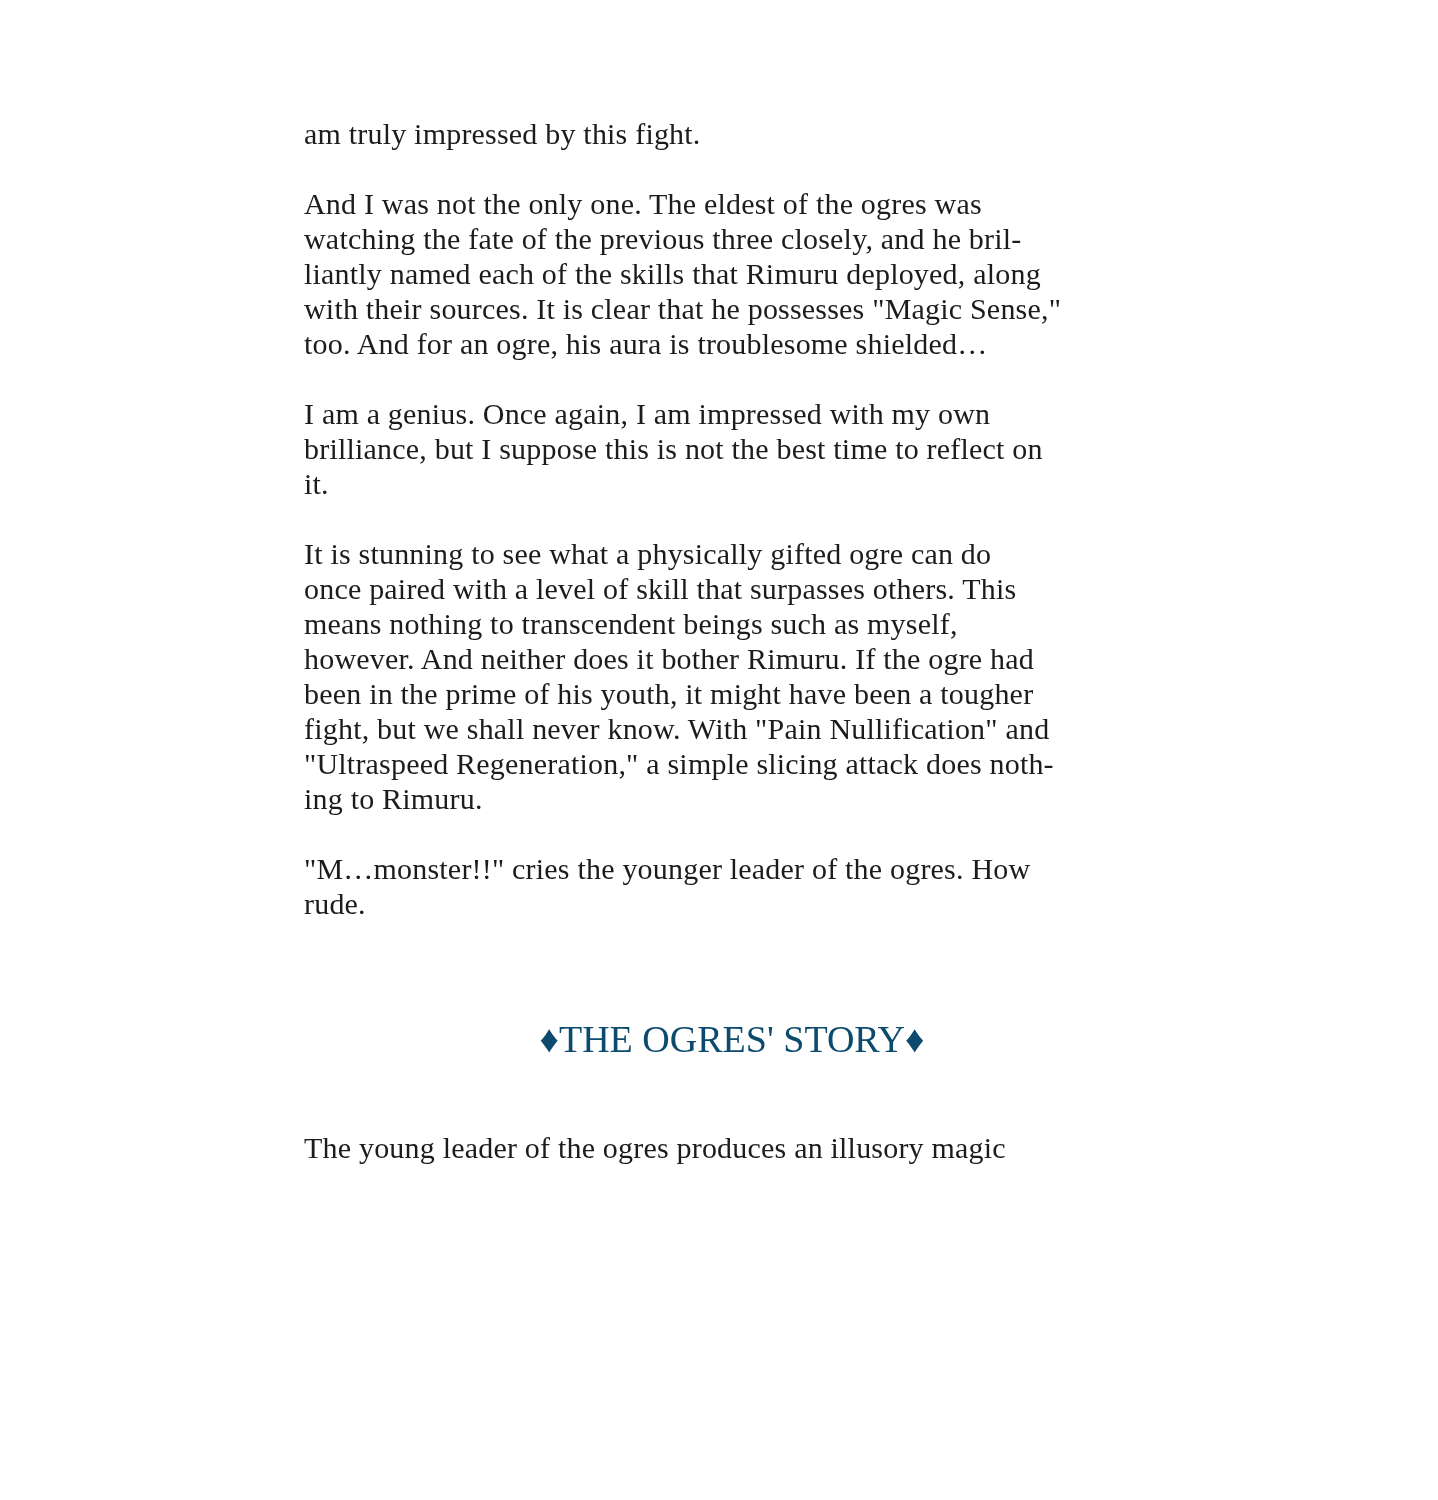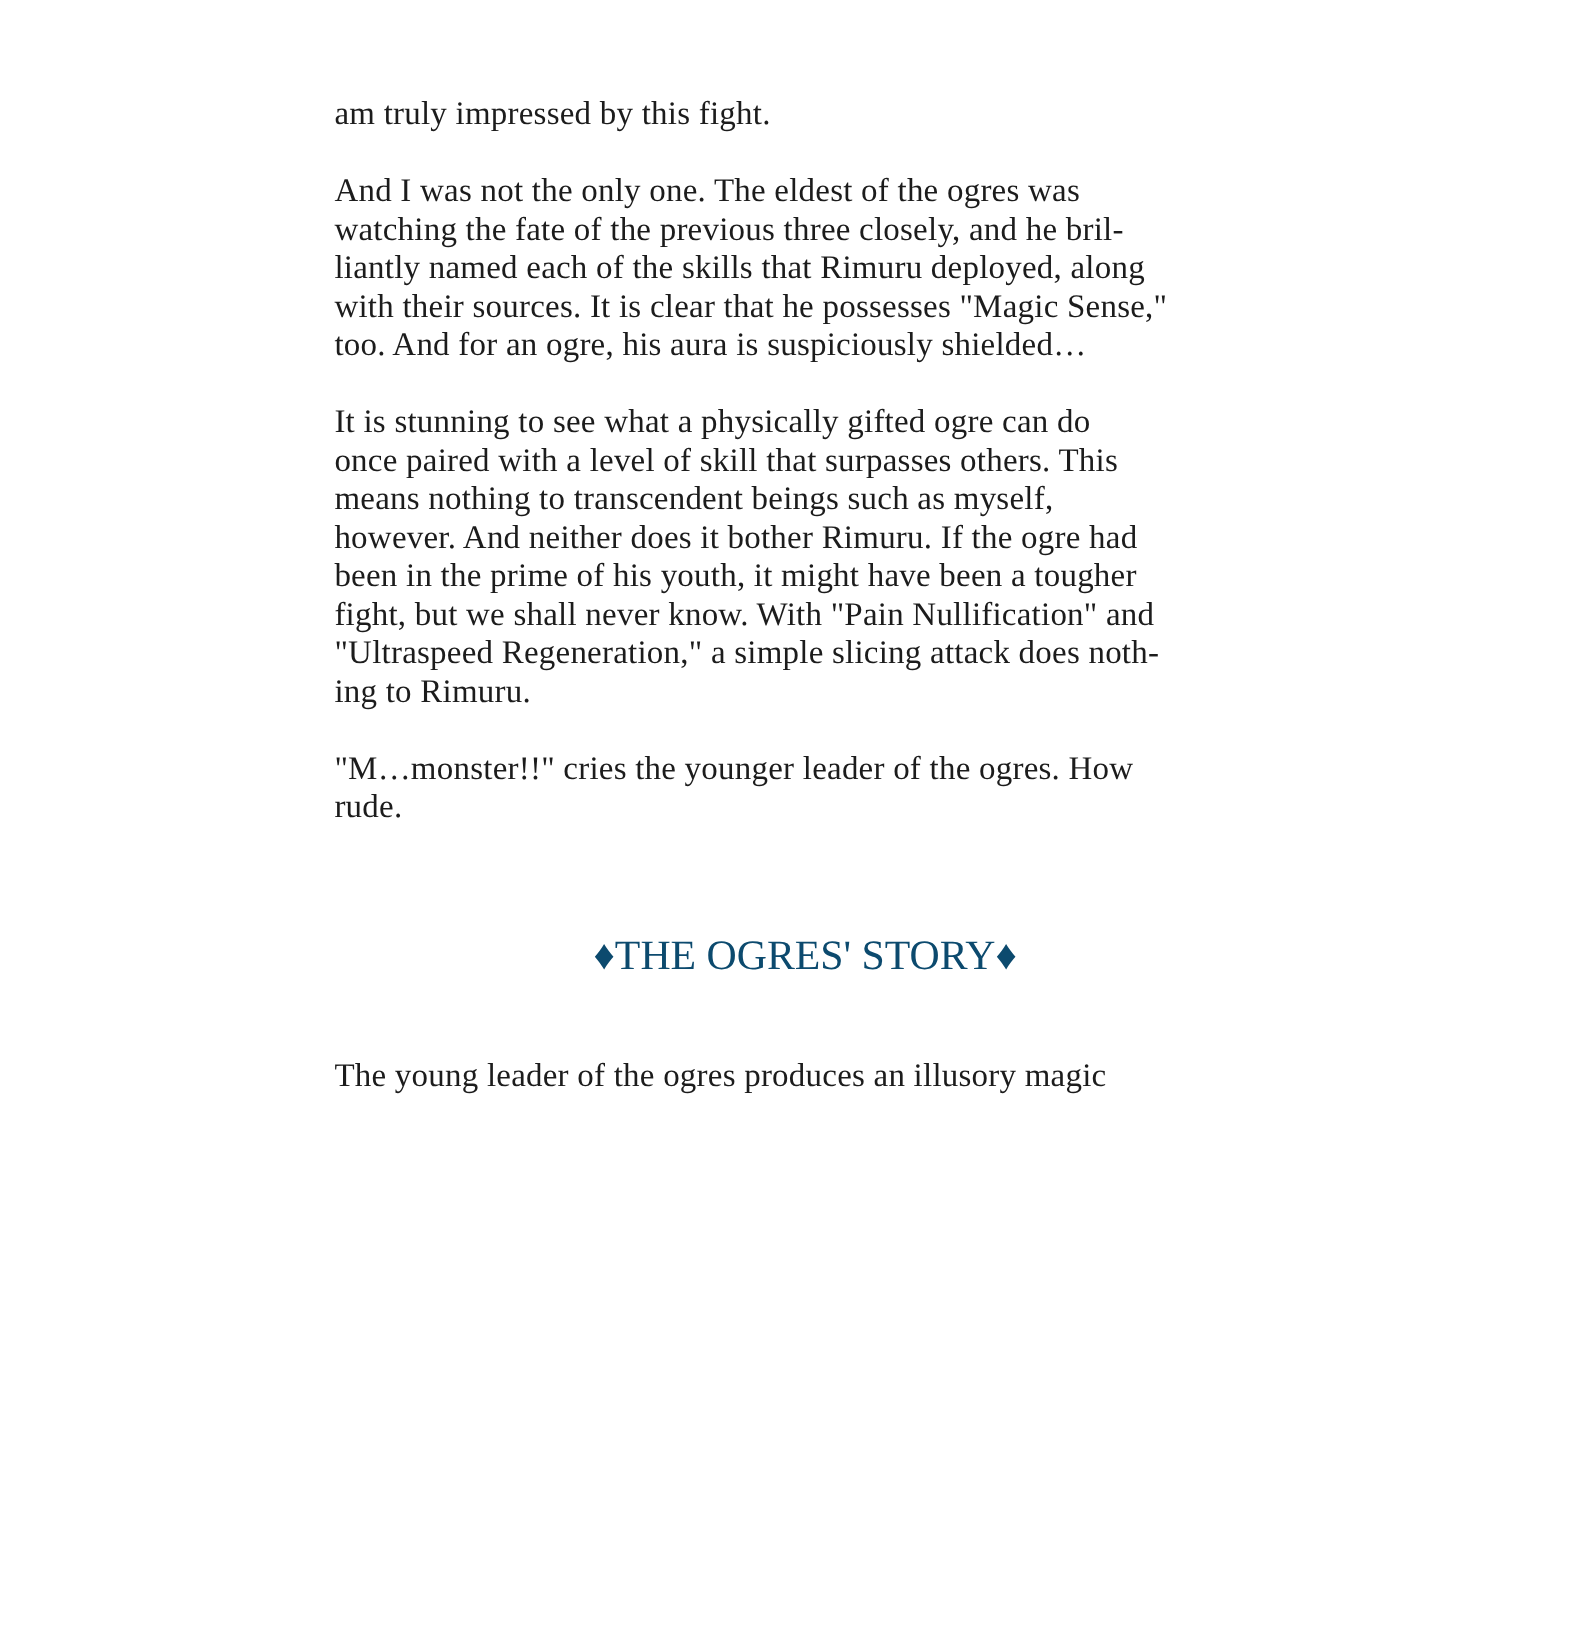--- a/index.html
+++ b/index.html
@@ -10,21 +10,21 @@
     width: 1438px;
     height: 1500px;
     overflow: hidden;
     background: #ffffff;
   }
   .page {
     box-sizing: border-box;
     width: 1142px;
     height: 1500px;
     overflow: hidden;
-    padding: 86px 0 0 304px;
+    padding: 116px 0 0 304px;
   }
   p.body {
     margin: 0 0 35px 0;
     font-family: "Liberation Serif", "DejaVu Serif", serif;
     font-size: 30px;
     line-height: 35px;
     color: #1c1c1c;
     white-space: pre;        
     letter-spacing: 0.2px;
   }
@@ -45,21 +45,24 @@
 </style>
 </head>
 <body>
 
 <main class="page">
   <p class="body">am truly impressed by this fight.</p>
   <p class="body">And I was not the only one. The eldest of the ogres was
 watching the fate of the previous three closely, and he bril-
 liantly named each of the skills that Rimuru deployed, along
 with their sources. It is clear that he possesses "Magic Sense,"
-too. And for an ogre, his aura is suspiciously shielded…</p>
+too. And for an ogre, his aura is troublesome shielded…</p>
+  <p class="body">I am a genius. Once again, I am impressed with my own
+brilliance, but I suppose this is not the best time to reflect on
+it.</p>
   <p class="body">It is stunning to see what a physically gifted ogre can do
 once paired with a level of skill that surpasses others. This
 means nothing to transcendent beings such as myself,
 however. And neither does it bother Rimuru. If the ogre had
 been in the prime of his youth, it might have been a tougher
 fight, but we shall never know. With "Pain Nullification" and
 "Ultraspeed Regeneration," a simple slicing attack does noth-
 ing to Rimuru.</p>
   <p class="body">"M…monster!!" cries the younger leader of the ogres. How
 rude.</p>

